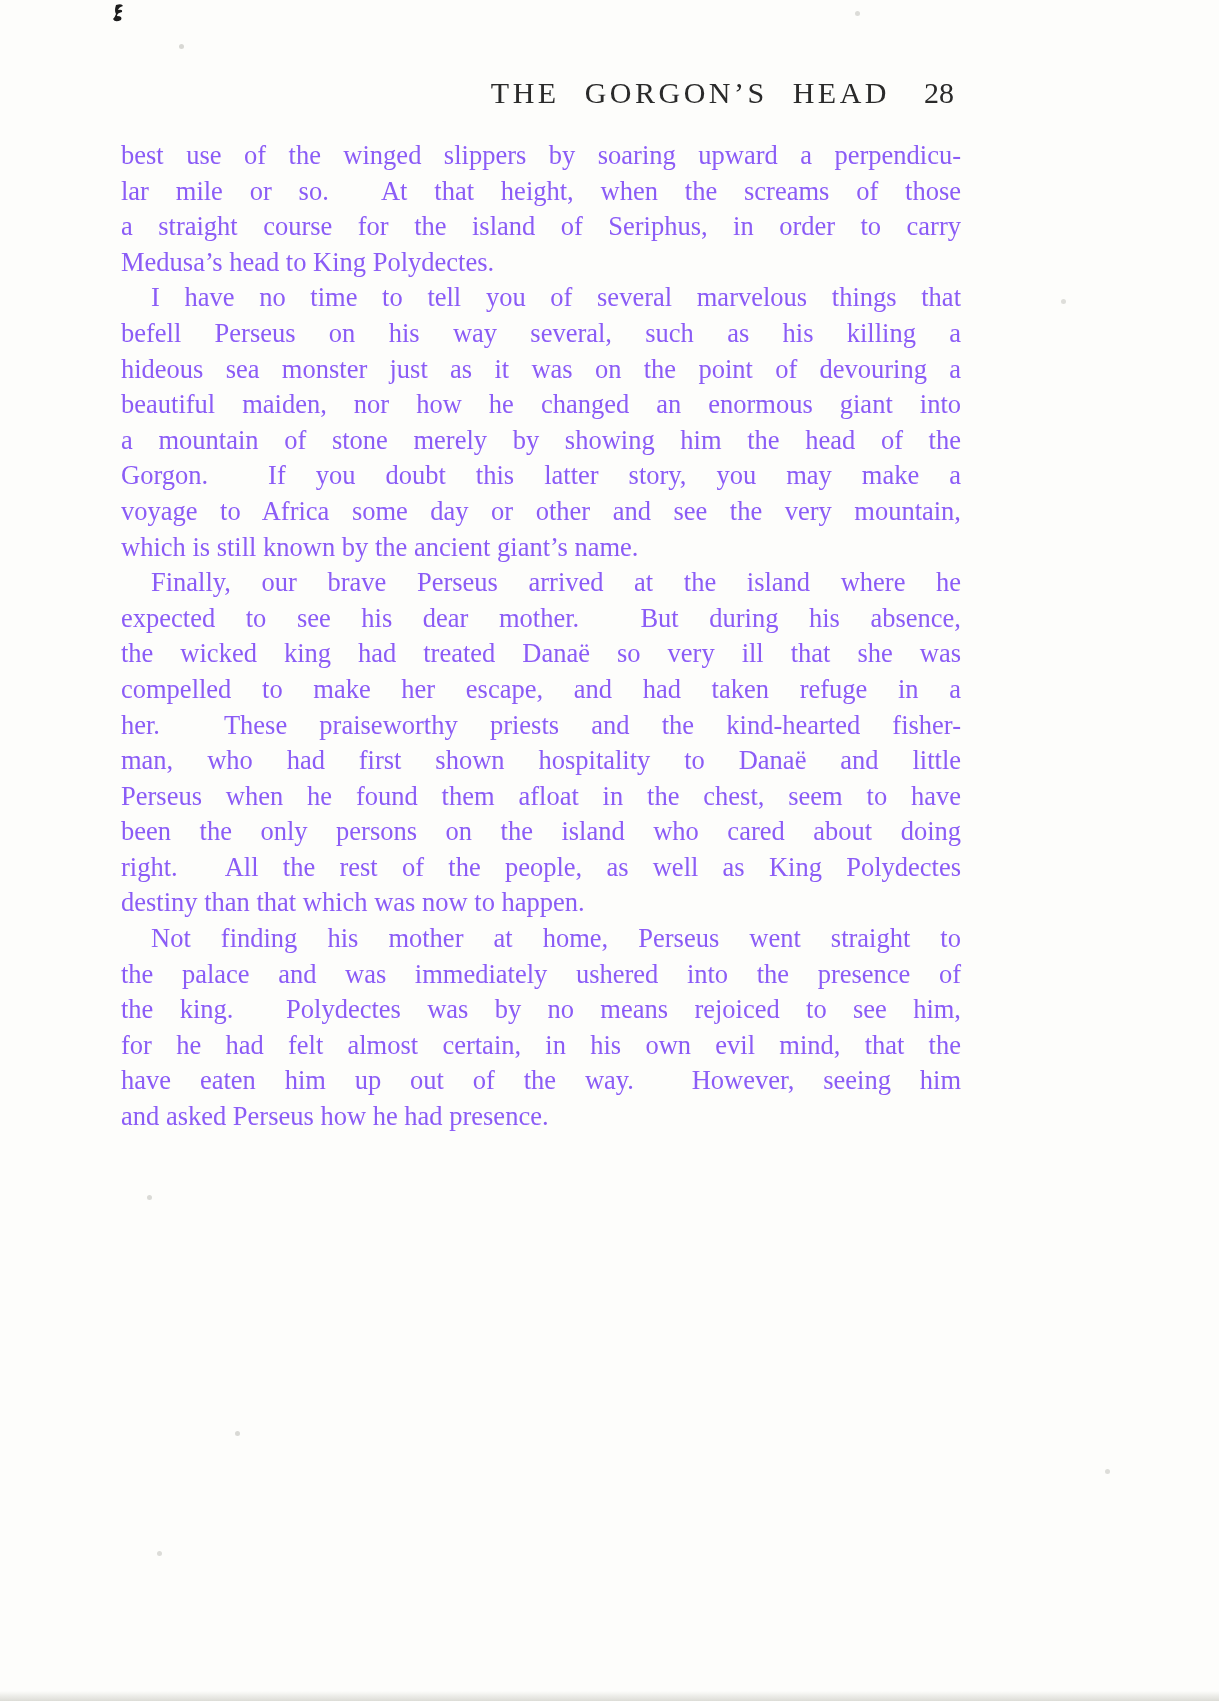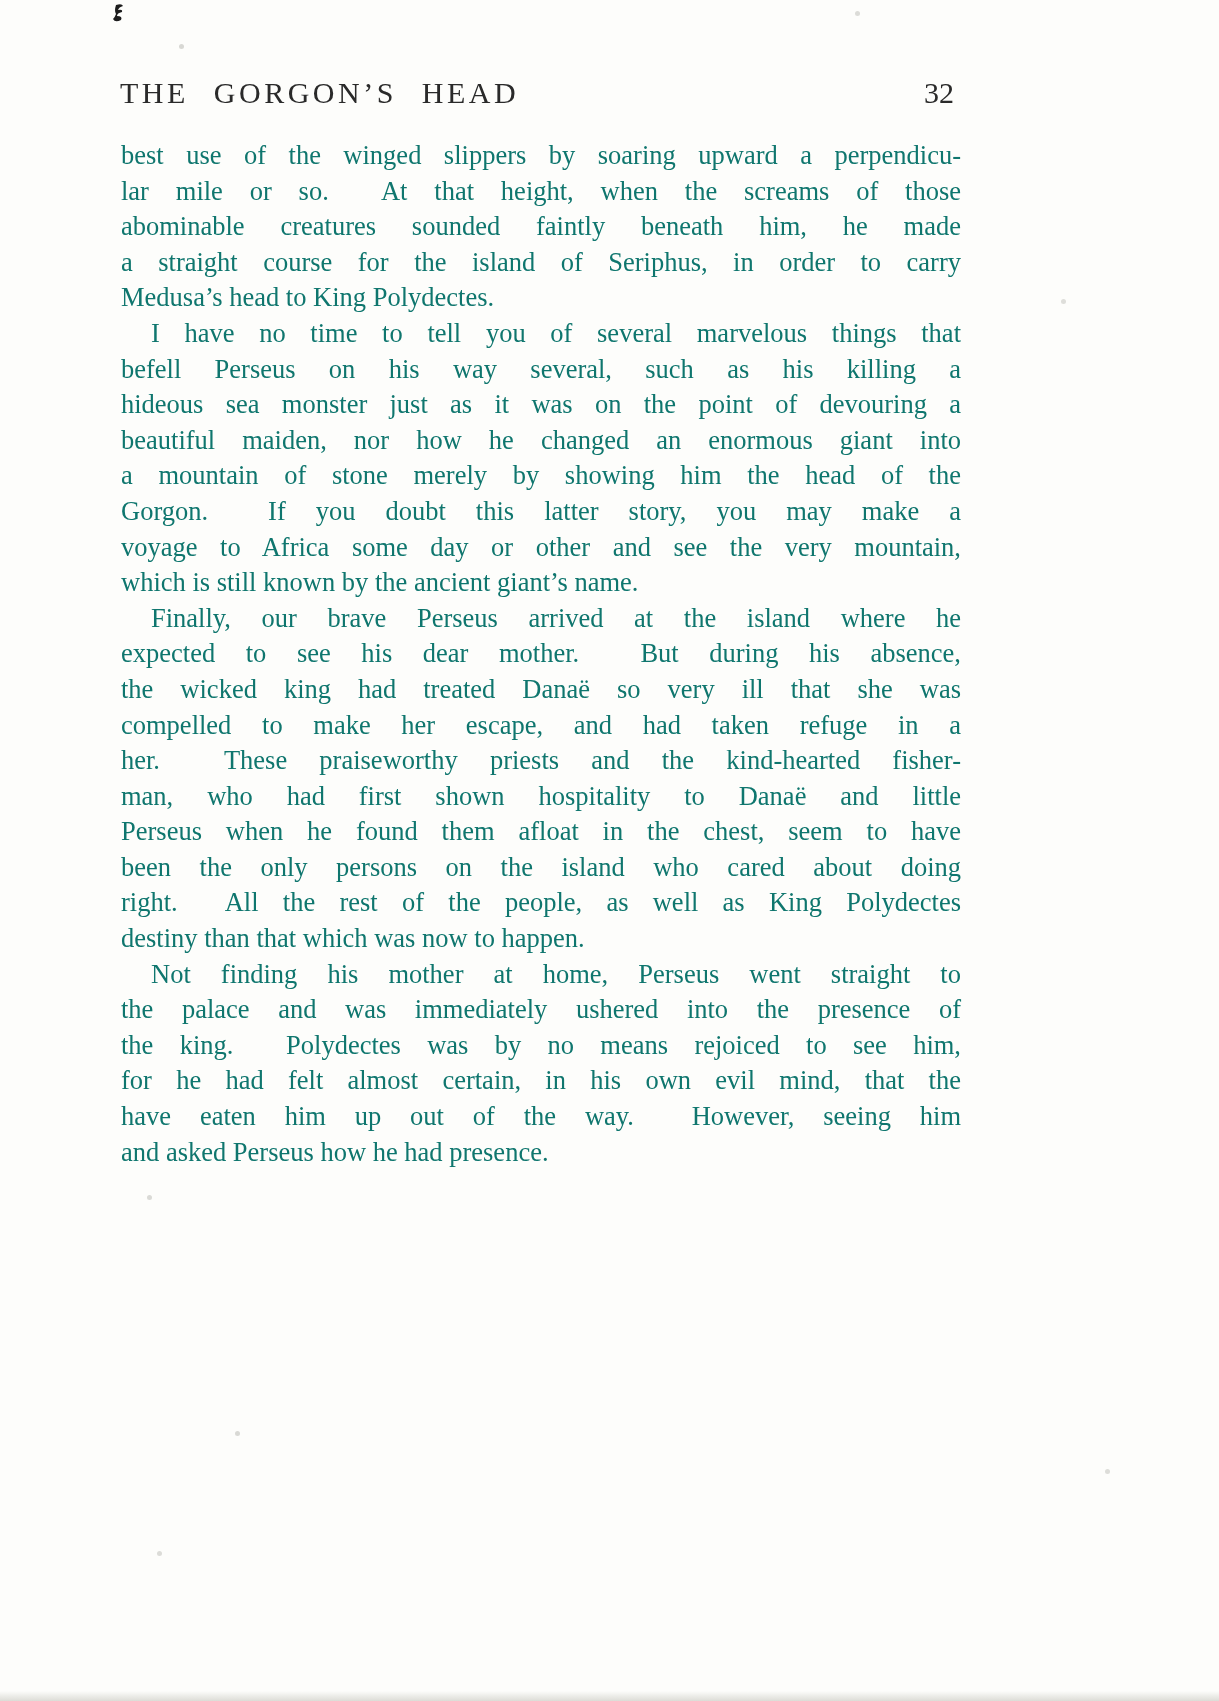--- a/index.html
+++ b/index.html
@@ -20,41 +20,41 @@
     position: absolute;
     top: 76px;
     left: 120px;
     width: 840px;
     height: 40px;
   }
   .running-title {
     position: absolute;
     left: 0;
     right: 70px;
-    text-align: left;
+    text-align: right;
     font-size: 30px;
     letter-spacing: 3.5px;
     word-spacing: 14px;
     color: #2a2a2a;
   }
   .page-number {
     position: absolute;
     right: 6px;
     top: 0;
     font-size: 30px;
     color: #2a2a2a;
   }
   .text-block {
     position: absolute;
     top: 138px;
     left: 121px;
     width: 840px;
     font-size: 26.5px;
     line-height: 35.6px;
-    color: #0f766e;
+    color: #8b5cf6;
   }
   .line {
     text-align: justify;
     text-align-last: justify;
   }
   .line.last {
     text-align-last: left;
   }
   .line.indent {
     text-indent: 30px;
@@ -96,27 +96,26 @@
 <div class="page">
 
   <svg class="ink-smudge" width="18" height="22" viewBox="0 0 18 22" aria-hidden="true">
     <path d="M6 2 Q12 0 13 3 Q9 4 8 7 Q13 6 12 9 Q7 10 7 13 Q13 13 11 17 Q5 20 3 16 Q5 14 6 11 Q4 8 6 2 Z" fill="#1d1d1d"></path>
   </svg>
 
   <div class="scan-specks"></div>
 
   <div class="header">
     <div class="running-title">THE GORGON’S HEAD</div>
-    <div class="page-number">32</div>
+    <div class="page-number">28</div>
   </div>
 
   <div class="text-block" id="text-block">
       <div class="line">best use of the winged slippers by soaring upward a perpendicu-</div>
       <div class="line">lar mile or so.&nbsp; At that height, when the screams of those</div>
-      <div class="line">abominable creatures sounded faintly beneath him, he made</div>
       <div class="line">a straight course for the island of Seriphus, in order to carry</div>
       <div class="line last">Medusa’s head to King Polydectes.</div>
       <div class="line indent">I have no time to tell you of several marvelous things that</div>
       <div class="line">befell Perseus on his way several, such as his killing a</div>
       <div class="line">hideous sea monster just as it was on the point of devouring a</div>
       <div class="line">beautiful maiden, nor how he changed an enormous giant into</div>
       <div class="line">a mountain of stone merely by showing him the head of the</div>
       <div class="line">Gorgon.&nbsp; If you doubt this latter story, you may make a</div>
       <div class="line">voyage to Africa some day or other and see the very mountain,</div>
       <div class="line last">which is still known by the ancient giant’s name.</div>

